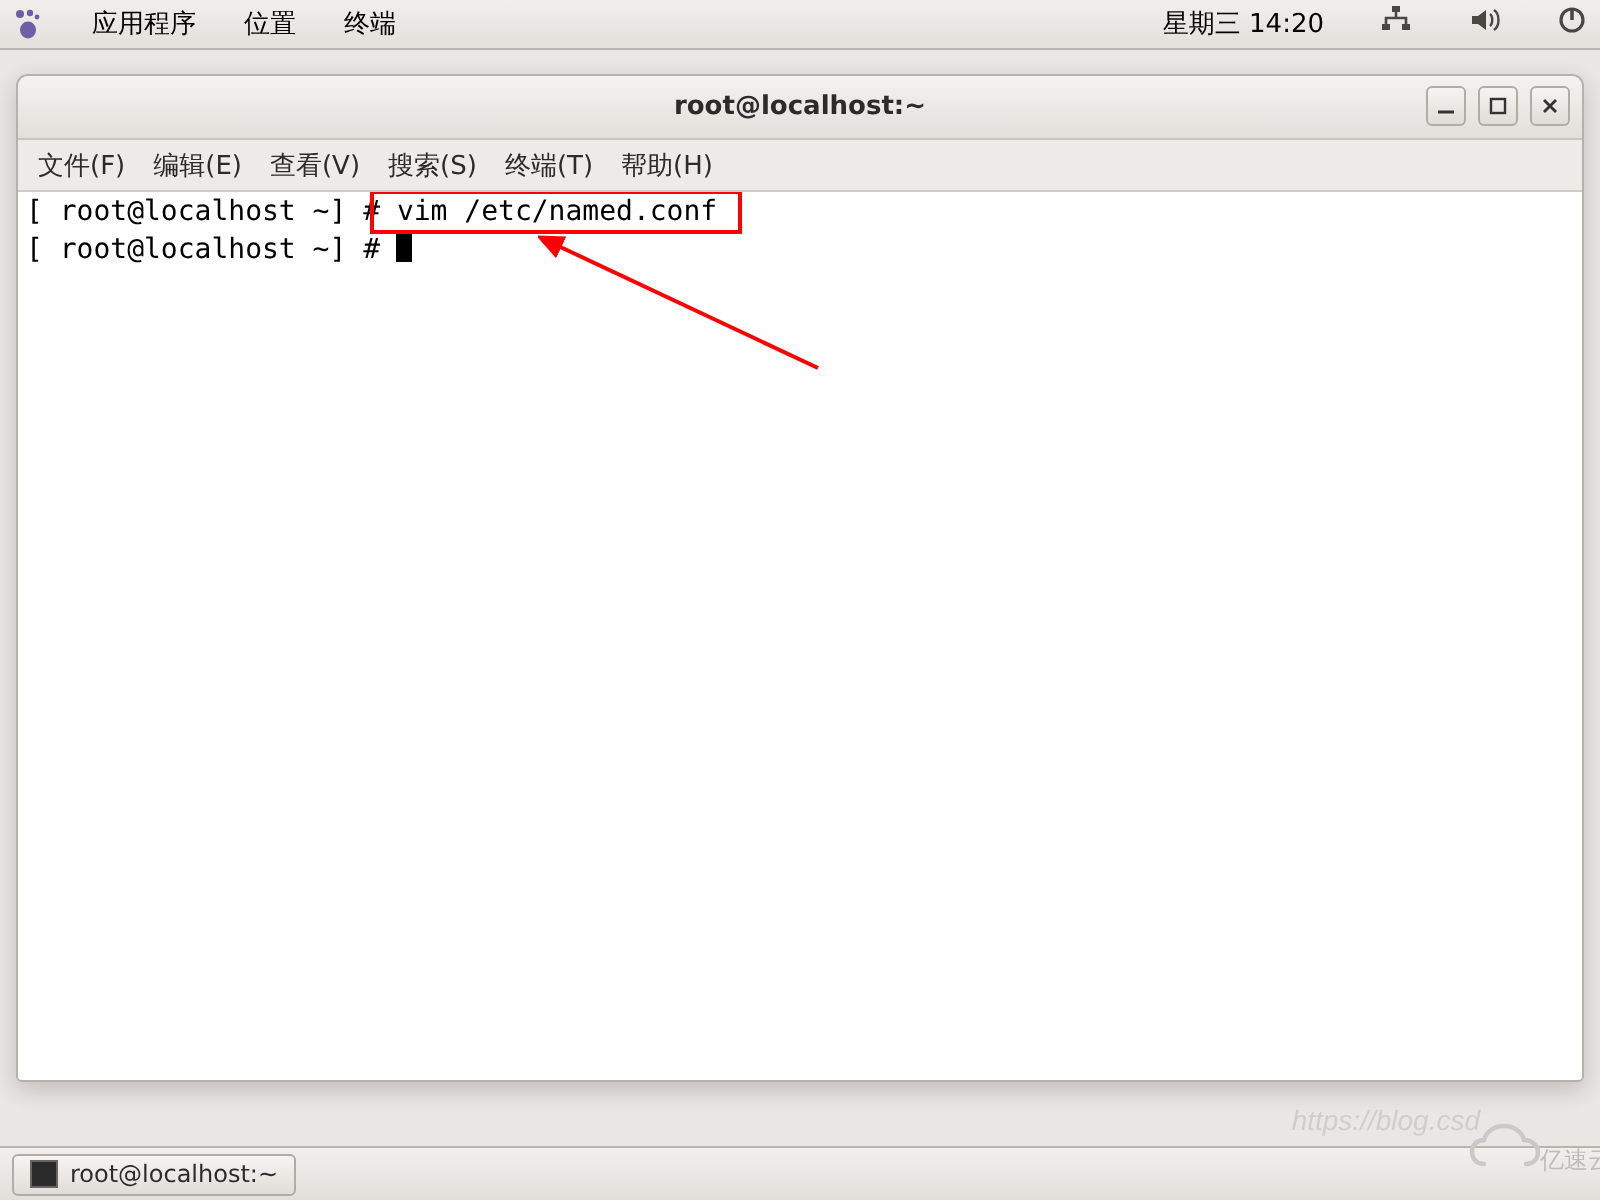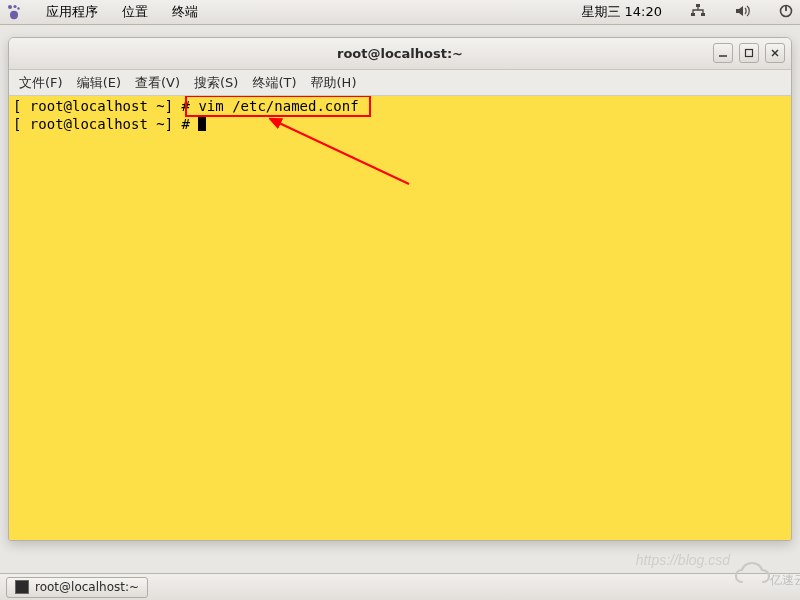--- a/index.html
+++ b/index.html
@@ -57,21 +57,21 @@
       height: 26px;
       background: #ecebe7;
       border-bottom: 1px solid #cfccc6;
       display: flex; align-items: center; gap: 14px;
       padding: 0 10px;
       font-size: 13px; color: #2b2b2b;
     }
     .menubar .menu { cursor: pointer; }
     .terminal {
       flex: 1;
-      background: #fde047;
+      background: #ffffff;
       color: #000;
       font-family: "DejaVu Sans Mono","Courier New",monospace;
       font-size: 14px;
       line-height: 1.25;
       padding: 2px 4px;
       position: relative;
       overflow: hidden;
     }
     .term-line { white-space: pre; }
     .cursor-block {
@@ -109,21 +109,21 @@
       border-radius: 3px;
       background: linear-gradient(#f6f4f1, #e0ddd8);
       display:flex; align-items:center; gap:6px;
       padding: 0 8px;
       font-size: 12px; color: #2b2b2b;
       cursor:pointer;
     }
     .task-btn .ico { width:14px; height:14px; background:#2b2b2b; border:1px solid #666; }
     
     .watermark-text {
-      position:absolute; right:70px; bottom:32px;
+      position:absolute; right:60px; bottom:32px;
       color: rgba(120,120,120,.22);
       font-size: 14px; font-style: italic;
       font-family: Arial,sans-serif;
       pointer-events:none;
       text-align:right;
     }
     .watermark-logo {
       position:absolute; right:-6px; bottom:6px;
       width:74px; height:34px;
       pointer-events:none;

